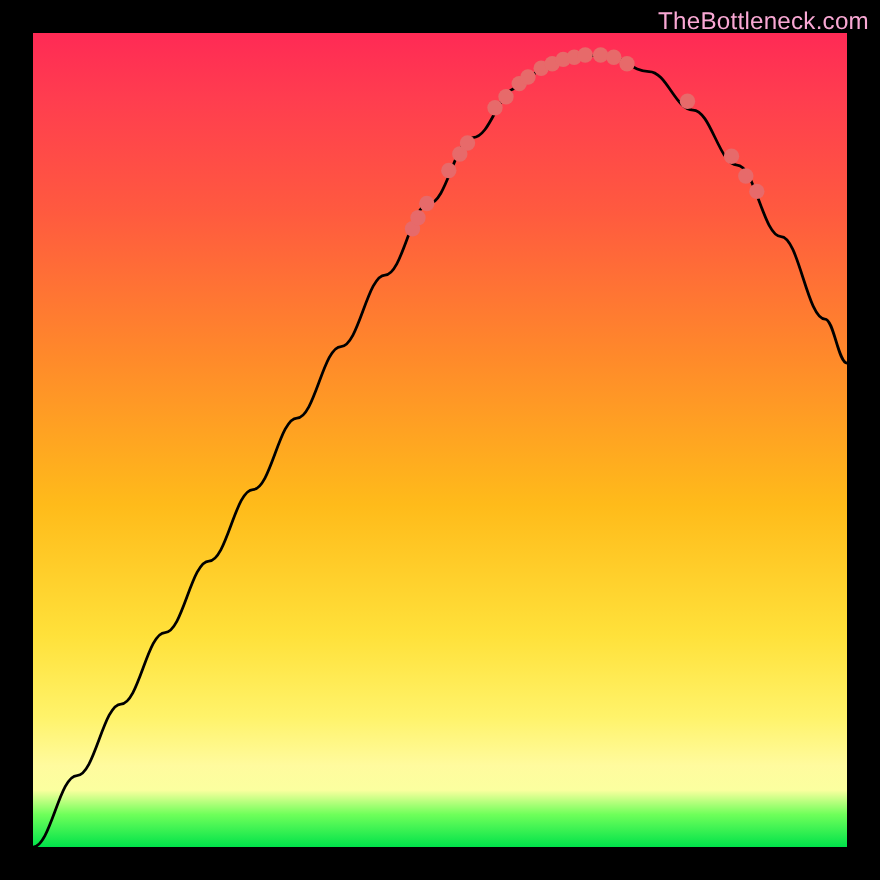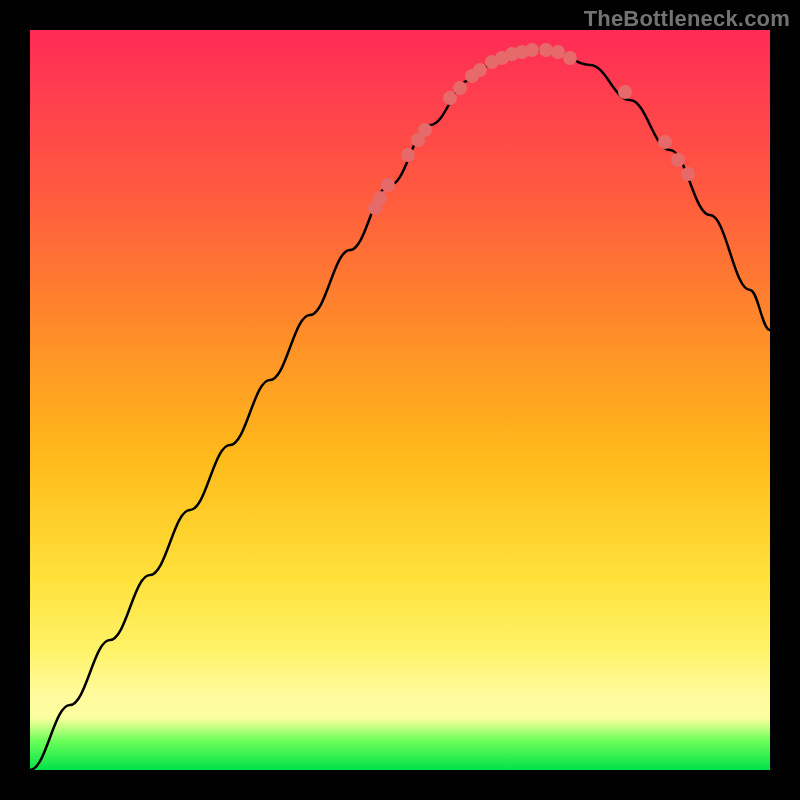--- a/index.html
+++ b/index.html
@@ -36,23 +36,23 @@
       #fffb9e 90%,
       #fbff9f 93%,
       #6fff5a 96%,
       #00e24a 100%
     );
   }
   .watermark {
     position: absolute;
     top: 6px;
     right: 10px;
-    color: #737373;
+    color: #f9a8d4;
     font-size: 22px;
-    font-weight: 700;
+    font-weight: 400;
     letter-spacing: 0.2px;
     user-select: none;
   }
   svg.curve {
     position: absolute;
     left: 0;
     top: 0;
     width: 740px;
     height: 740px;
     pointer-events: none;

